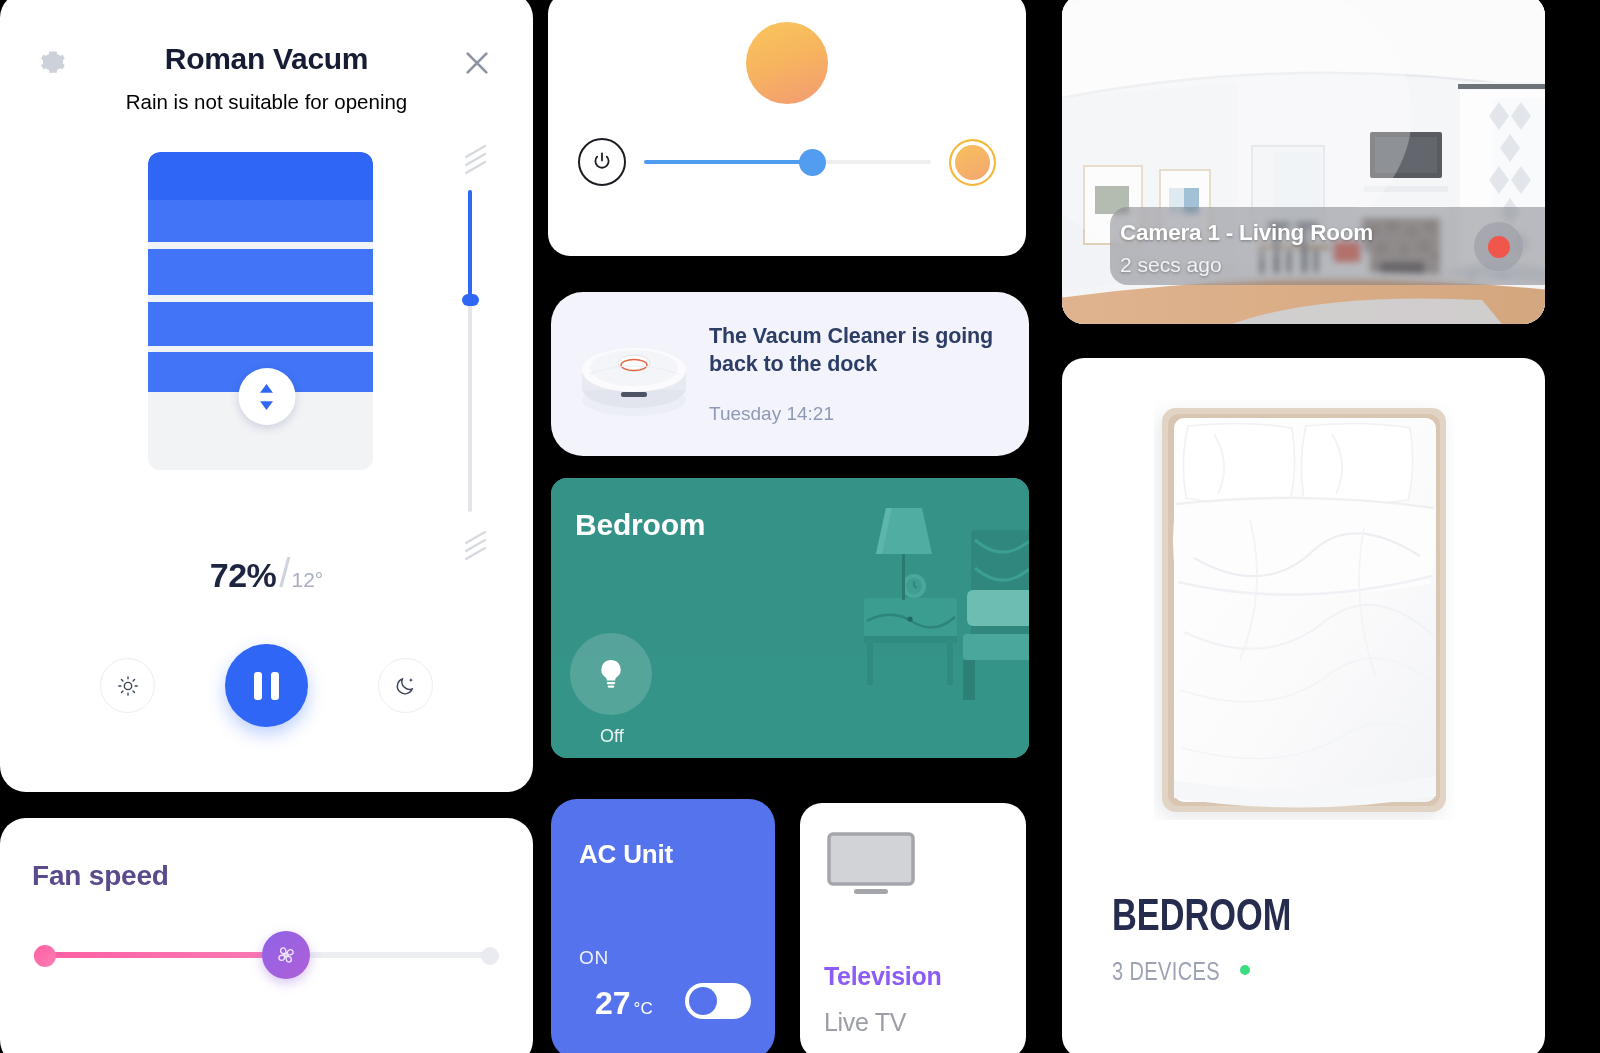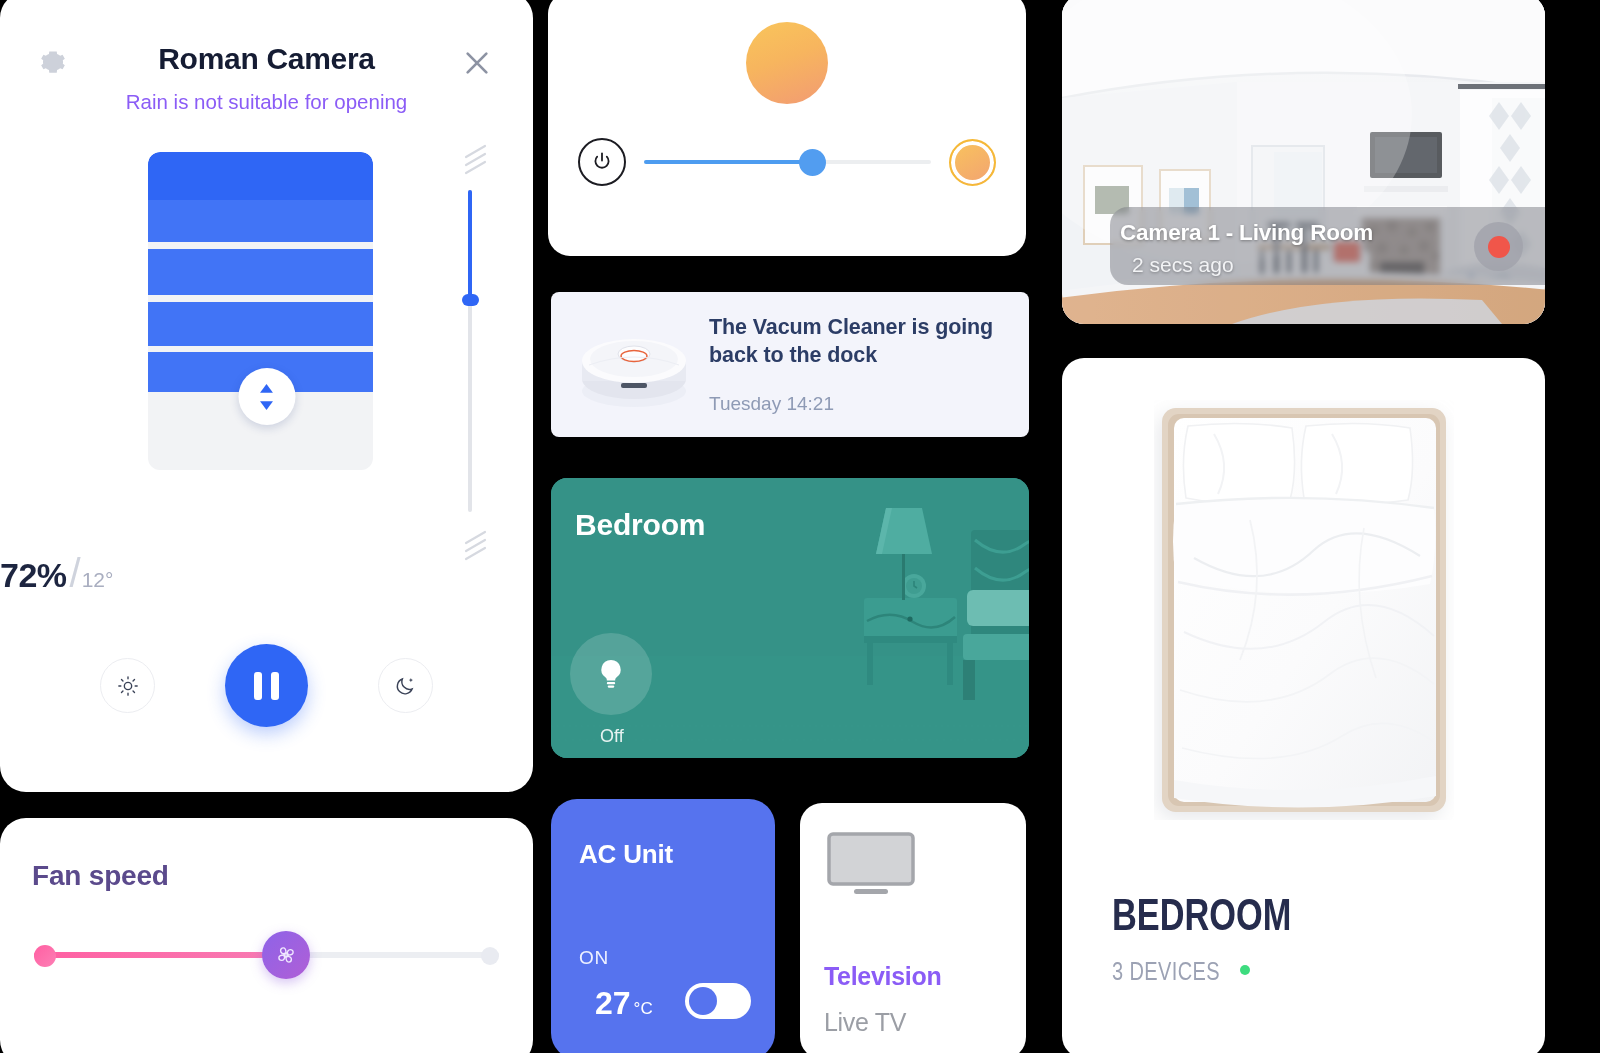--- a/index.html
+++ b/index.html
@@ -16,21 +16,21 @@
 
   
   #blind-card { left: 0px; top: -8px; width: 533px; height: 800px; border-radius: 26px; }
   .blind-head { position:relative; padding-top: 50px; }
   .gear-icon { position:absolute; left:38px; top:55px; width:30px; height:30px; }
   .close-icon { position:absolute; right:40px; top:55px; width:32px; height:32px; cursor:pointer;}
   .blind-title {
     text-align:center; font-size:30px; font-weight:700; color:#151c33;
     letter-spacing:-0.3px;
   }
-  .blind-sub { text-align:center; font-size:20.5px; color:#8b5cf6; margin-top:14px; font-weight:400;}
+  .blind-sub { text-align:center; font-size:20.5px; color:#000000; margin-top:14px; font-weight:400;}
 
   .blind-stage { position:relative; margin-top: 38px; height: 400px; }
   .blind-box {
     position:absolute; left:148px; top:0px; width:225px; height:318px;
     background:#f2f3f5; border-radius:12px; overflow:hidden;
   }
   .slat { position:absolute; left:0; width:100%; background:#4174f6; }
   .slat.s0 { top:0;    height:48px; background:#2f66f5; border-radius:12px 12px 0 0;}
   .slat.s1 { top:48px; height:42px; }
   .slat.s2 { top:97px; height:46px; }
@@ -44,21 +44,21 @@
   }
 
   .vslider { position:absolute; left:455px; top:-10px; width:30px; height:420px; }
   .vtrack { position:absolute; left:13px; top:48px; width:4px; height:322px; background:#e2e4e9; border-radius:3px;}
   .vfill  { position:absolute; left:13px; top:48px; width:4px; height:110px; background:#2f66f5; border-radius:3px;}
   .vknob  { position:absolute; left:7px; top:152px; width:17px; height:12px; background:#2f66f5; border-radius:7px;}
   .blind-lines { position:absolute; width:30px; height:34px; }
   .blind-lines.top { top:2px; left:8px;}
   .blind-lines.bot { top:388px; left:8px;}
 
-  .blind-pct { text-align:left; margin-top: -1px; }
+  .blind-pct { text-align:center; margin-top: -1px; }
   .blind-pct .big { font-size:34px; font-weight:700; color:#1d2540; letter-spacing:-0.5px;}
   .blind-pct .slash { font-size:40px; color:#cfd3dd; font-weight:300; margin:0 1px 0 3px;}
   .blind-pct .small { font-size:21px; color:#a9aec0; }
 
   .blind-ctrls { display:flex; align-items:center; justify-content:center; gap:70px; margin-top:48px;}
   .cbtn-sm {
     width:55px; height:55px; border-radius:50%; background:#fff; border:1.3px solid #ecedf1;
     display:flex; align-items:center; justify-content:center; cursor:pointer;
   }
   .cbtn-main {
@@ -96,21 +96,21 @@
     display:flex;align-items:center;justify-content:center;cursor:pointer;flex:0 0 auto;}
   .lr-slider { position:relative; flex:1 1 auto; height:28px; }
   .lr-track { position:absolute;left:0;right:0;top:12px;height:4px;background:#eceef0;border-radius:3px;}
   .lr-fill { position:absolute;left:0;top:12px;width:58%;height:4px;background:#4d9cf0;border-radius:3px;}
   .lr-knob { position:absolute;left:54%;top:1px;width:27px;height:27px;border-radius:50%;background:#529df0;cursor:grab;}
   .lr-swatch { width:47px;height:47px;border-radius:50%;flex:0 0 auto;
     background:linear-gradient(150deg,#f9c45c,#f2a272); border:2.5px solid #f5b938;
     box-shadow:0 0 0 4px #fff inset;}
 
   
-  #vacuum-card { left:551px; top:292px; width:478px; height:145px; border-radius:8px; background:#f3f4fb;}
+  #vacuum-card { left:551px; top:292px; width:478px; height:164px; border-radius:32px; background:#f3f4fb;}
   .vac-inner { display:flex; align-items:center; height:100%; padding:0 18px; gap:10px;}
   .vac-img { width:130px; height:112px; flex:0 0 auto; position:relative;}
   .vac-text { flex:1 1 auto; }
   .vac-title { font-size:21.5px; font-weight:700; color:#2c3d66; line-height:1.28; letter-spacing:-0.1px;}
   .vac-time { font-size:19px; color:#8e9ab5; margin-top:24px;}
 
   
   #bedroom-green { left:551px; top:478px; width:478px; height:280px; border-radius:16px;
     background:#359287; overflow:hidden;}
   .bg-title { position:absolute; left:24px; top:30px; font-size:30px; font-weight:700; color:#fff; letter-spacing:-0.2px;}
@@ -134,21 +134,21 @@
   .tv-name { position:absolute; left:24px; bottom:68px; font-size:25px; font-weight:700; color:#8b5cf6; letter-spacing:-0.3px;}
   .tv-sub { position:absolute; left:24px; bottom:22px; font-size:25px; color:#9b9ea5; letter-spacing:-0.3px;}
 
   
   #camera-card { left:1062px; top:-6px; width:483px; height:330px; border-radius:22px; background:#e9edf0;}
   .cam-photo { position:absolute; inset:0; }
   .cam-bar { position:absolute; left:48px; right:0px; top:213px; height:78px;
     background:rgba(110,112,120,.46); border-radius:18px 0 0 18px; backdrop-filter: blur(3px);}
   .cam-name { position:absolute; left:58px; top:226px; font-size:22.5px; font-weight:700; color:#fff;
     text-shadow:0 1px 3px rgba(0,0,0,.35); letter-spacing:-0.2px;}
-  .cam-time { position:absolute; left:70px; top:259px; font-size:21px; color:#f2f3f5;
+  .cam-time { position:absolute; left:58px; top:259px; font-size:21px; color:#f2f3f5;
     text-shadow:0 1px 3px rgba(0,0,0,.35);}
   .cam-rec { position:absolute; right:22px; top:228px; width:49px;height:49px;border-radius:50%;
     background:rgba(160,162,170,.78); display:flex;align-items:center;justify-content:center;cursor:pointer;}
   .cam-rec i { width:22px;height:22px;border-radius:50%;background:#f0564a;}
 
   
   #bedroom-card { left:1062px; top:358px; width:483px; height:700px; border-radius:22px; }
   .bd-photo { margin:42px auto 0 auto; width:300px; height:420px; position:relative;}
   .bd-name { position:absolute; left:50px; bottom:118px; font-size:44px; font-weight:700;
     color:#262c4d; letter-spacing:0px; font-family:"Liberation Sans Narrow","Liberation Sans",sans-serif;
@@ -164,21 +164,21 @@
 <div class="stage">
 
   <div class="card" id="blind-card">
     <div class="blind-head">
       <div class="gear-icon">
         <svg viewBox="0 0 24 24" width="30" height="30">
             <path fill="#cdd1da" d="M12 8.4a3.6 3.6 0 100 7.2 3.6 3.6 0 000-7.2zm0 5.4a1.8 1.8 0 110-3.6 1.8 1.8 0 010 3.6z"></path>
             <path fill="#cdd1da" d="M20 12c0-.5-.05-1-.14-1.46l1.6-1.2-1.8-3.1-1.9.72a7.9 7.9 0 00-2.5-1.45L15 3.5H9l-.26 2.01a7.9 7.9 0 00-2.5 1.45l-1.9-.72-1.8 3.1 1.6 1.2C4.05 11 4 11.5 4 12s.05 1 .14 1.46l-1.6 1.2 1.8 3.1 1.9-.72c.73.62 1.57 1.11 2.5 1.45L9 20.5h6l.26-2.01a7.9 7.9 0 002.5-1.45l1.9.72 1.8-3.1-1.6-1.2c.09-.46.14-.96.14-1.46z"></path>
           </svg>
       </div>
-      <div class="blind-title">Roman Camera</div>
+      <div class="blind-title">Roman Vacum</div>
       <div class="close-icon">
         <svg viewBox="0 0 24 24" width="32" height="32">
             <path stroke="#8d93a3" stroke-width="2" stroke-linecap="round" d="M5 5l14 14M19 5L5 19"></path>
           </svg>
       </div>
       <div class="blind-sub">Rain is not suitable for opening</div>
     </div>
 
     <div class="blind-stage">
       <div class="blind-box">

